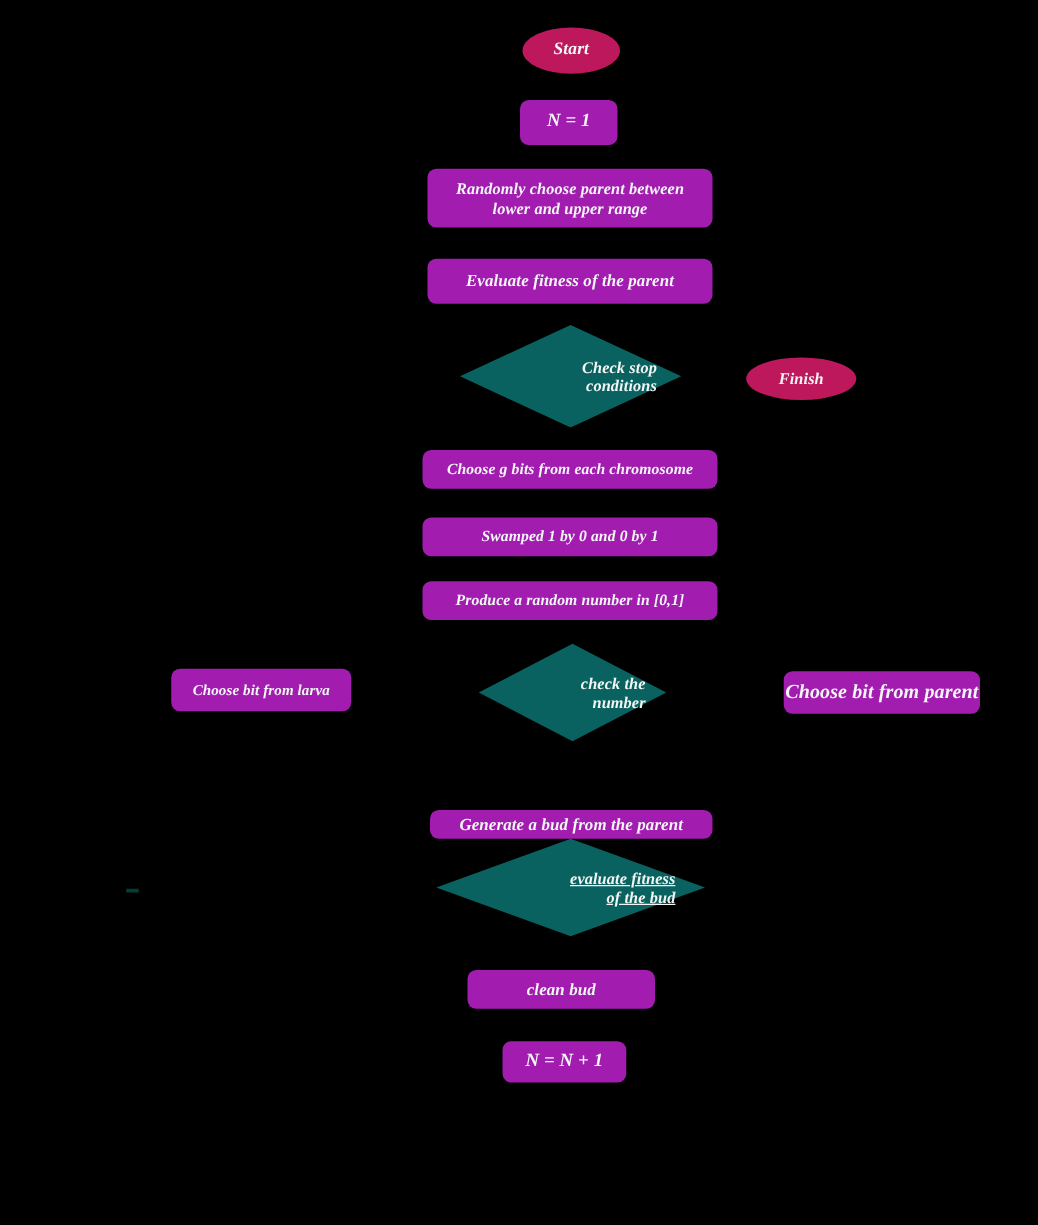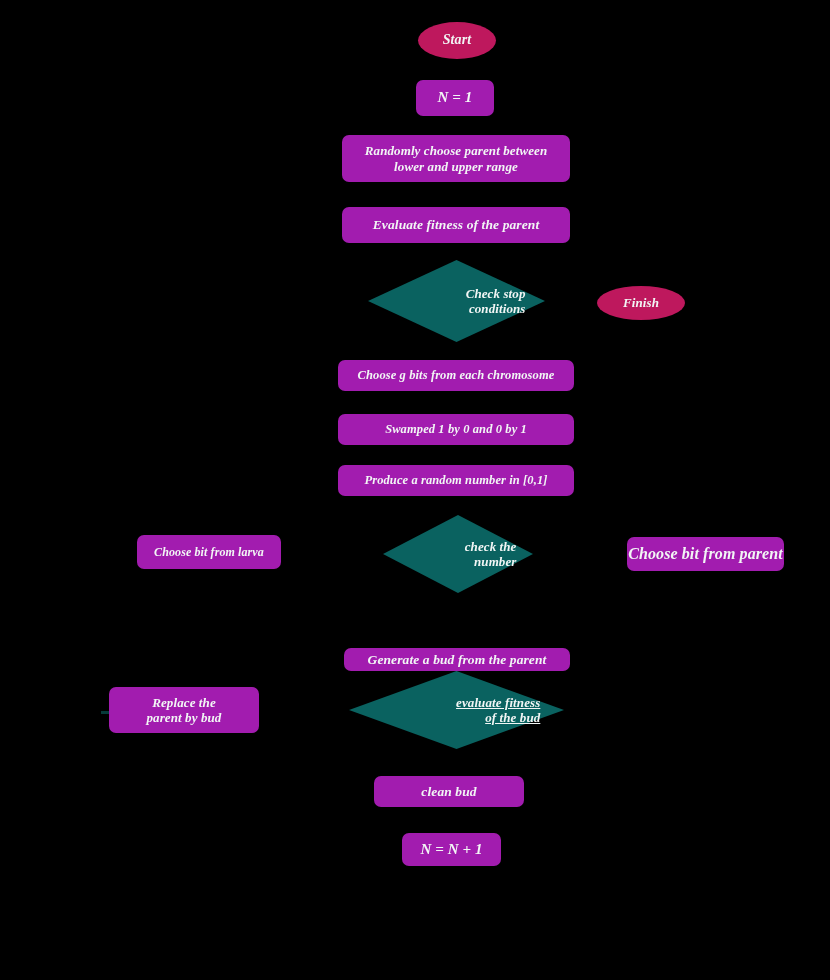--- a/index.html
+++ b/index.html
@@ -153,24 +153,20 @@
   </div>
 
   <div class="node dec" style="left:349px; top:671px; width:215px; height:78px; font-size:13px;text-decoration:underline;">
     <div class="dshape"></div>
     <div class="dtext">
       <span class="txt">evaluate fitness</span>
       <span class="txt">of the bud</span>
     </div>
   </div>
 
-  <div class="node proc" style="left:109px; top:687px; width:150px; height:46px; font-size:13px; flex-direction:column;">
-    <span class="txt">Replace the</span>
-    <span class="txt">parent by bud</span>
-  </div>
 
   <div class="node proc" style="left:374px; top:776px; width:150px; height:31px; font-size:13.5px;">
     <span class="txt">clean bud</span>
   </div>
 
   <div class="node proc" style="left:402px; top:833px; width:99px; height:33px; font-size:15px;">
     <span class="txt">N = N + 1</span>
   </div>
 
 </div>

